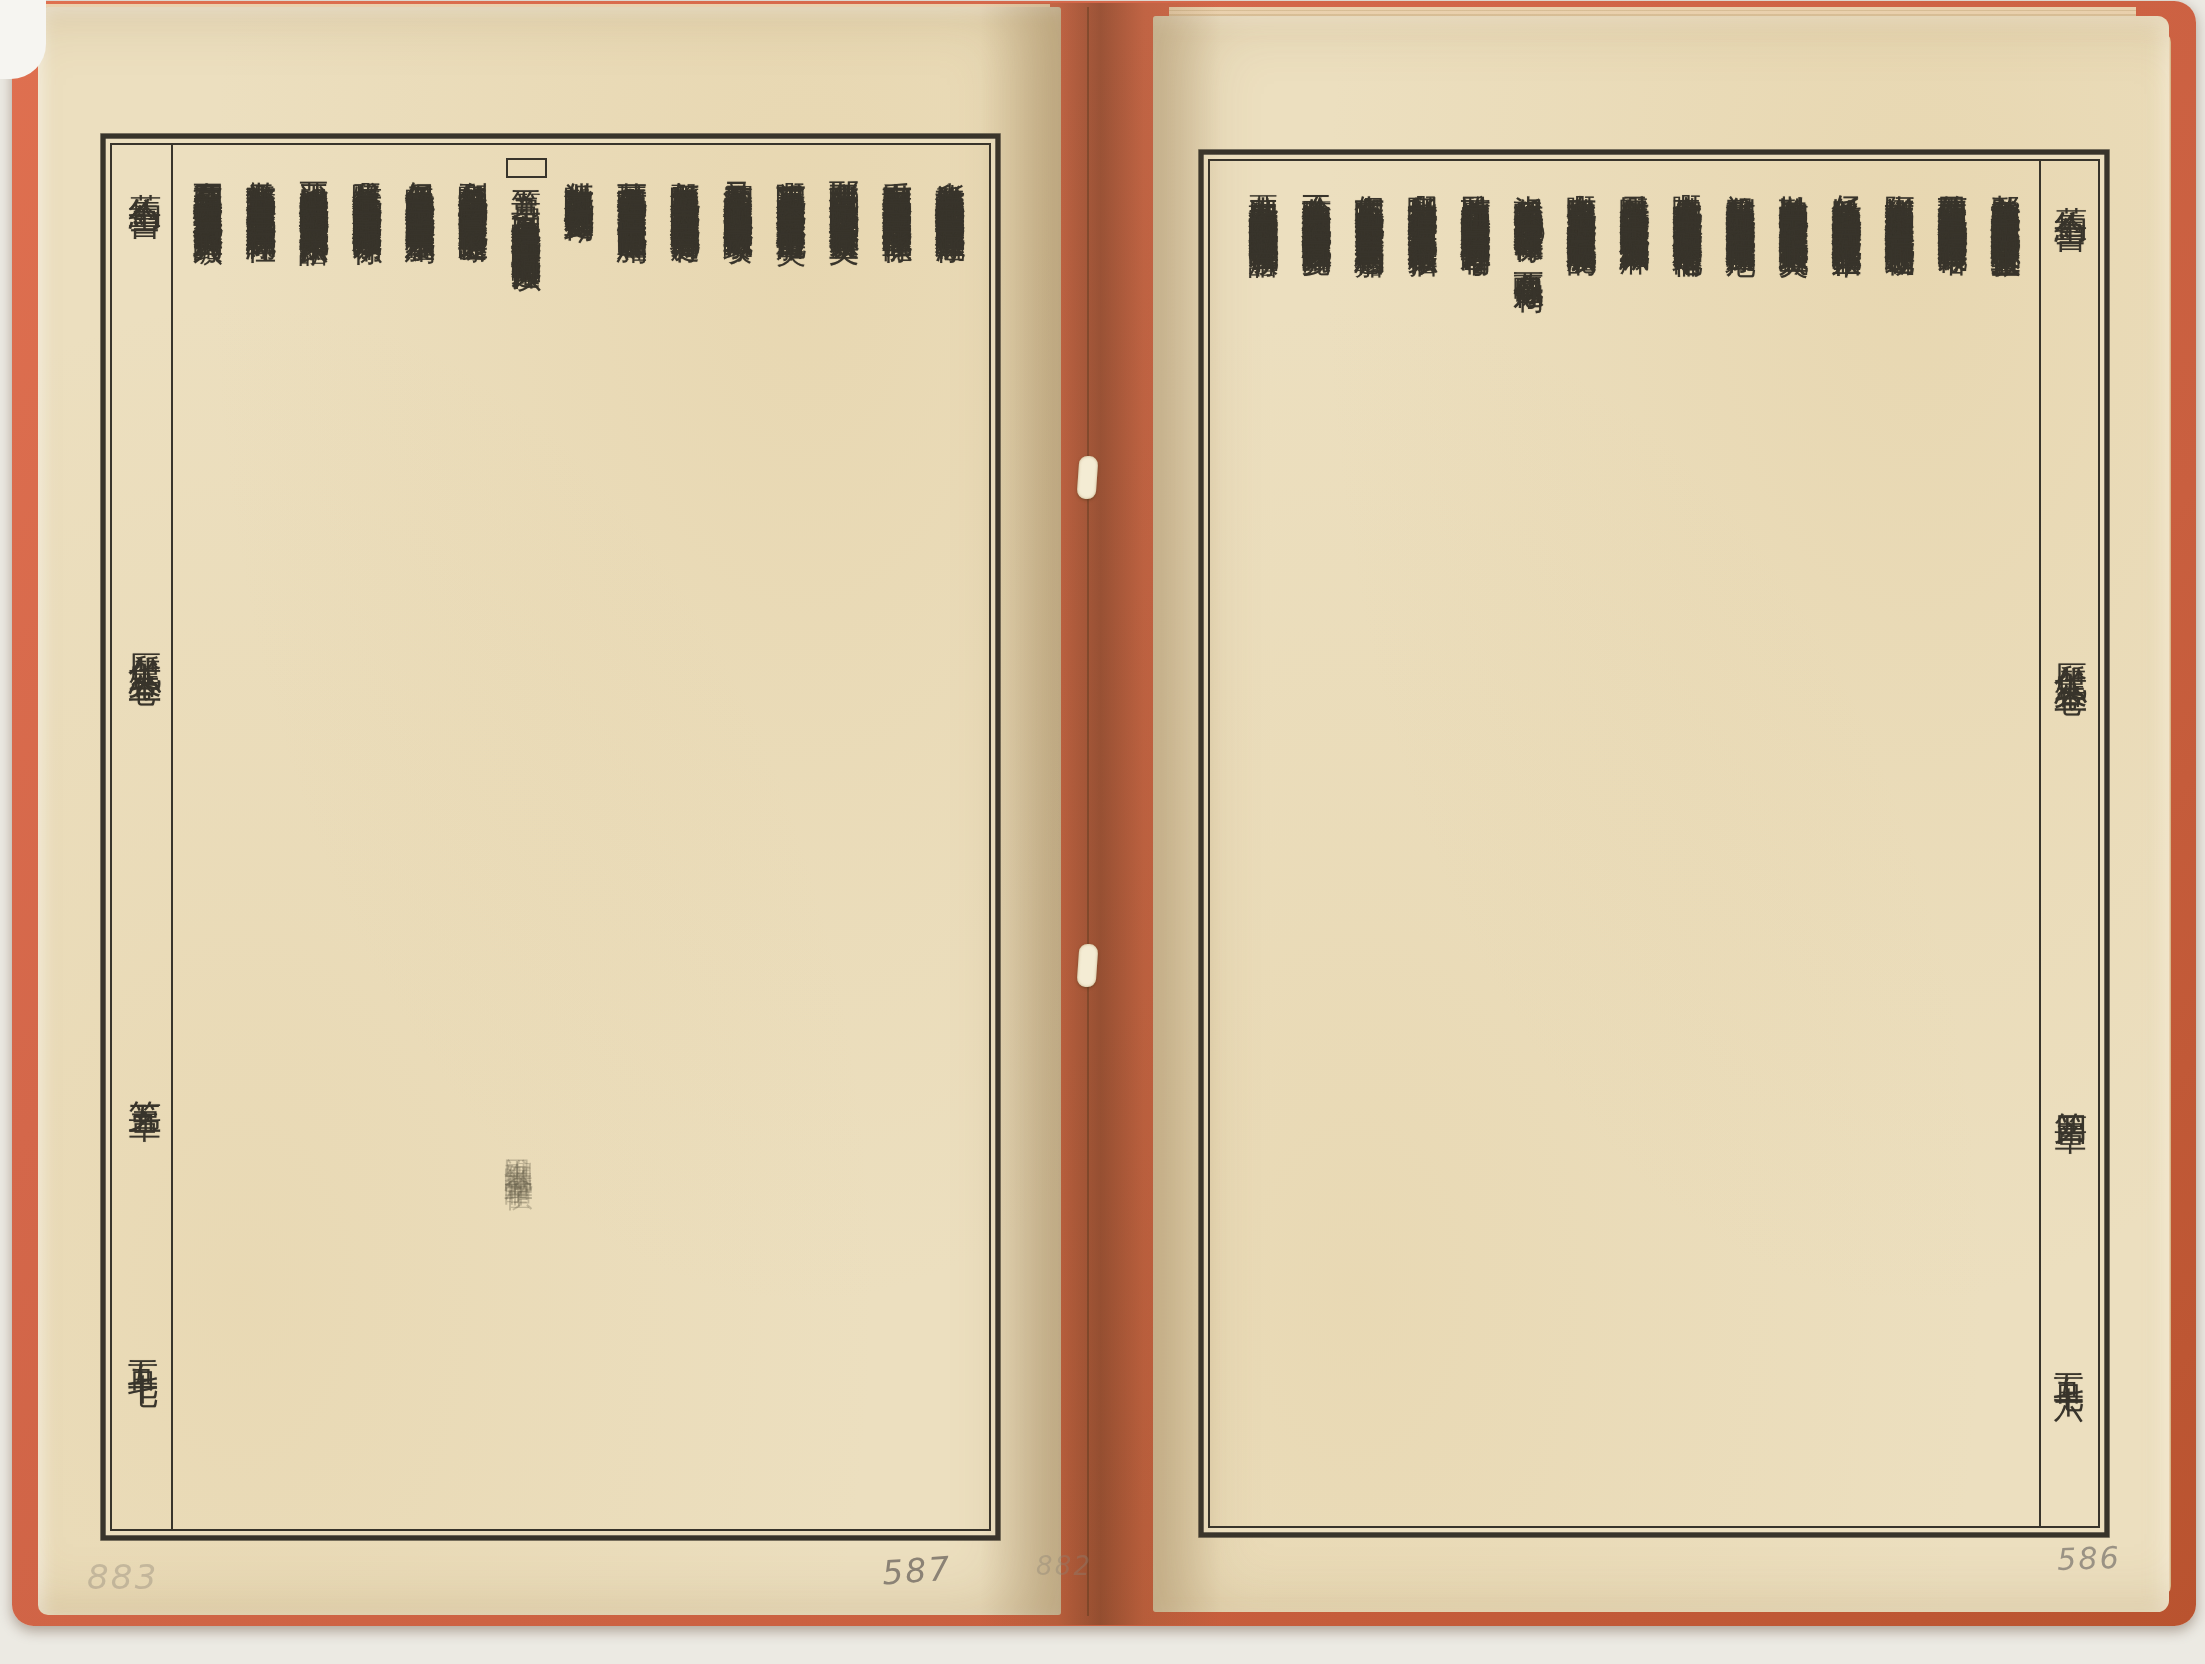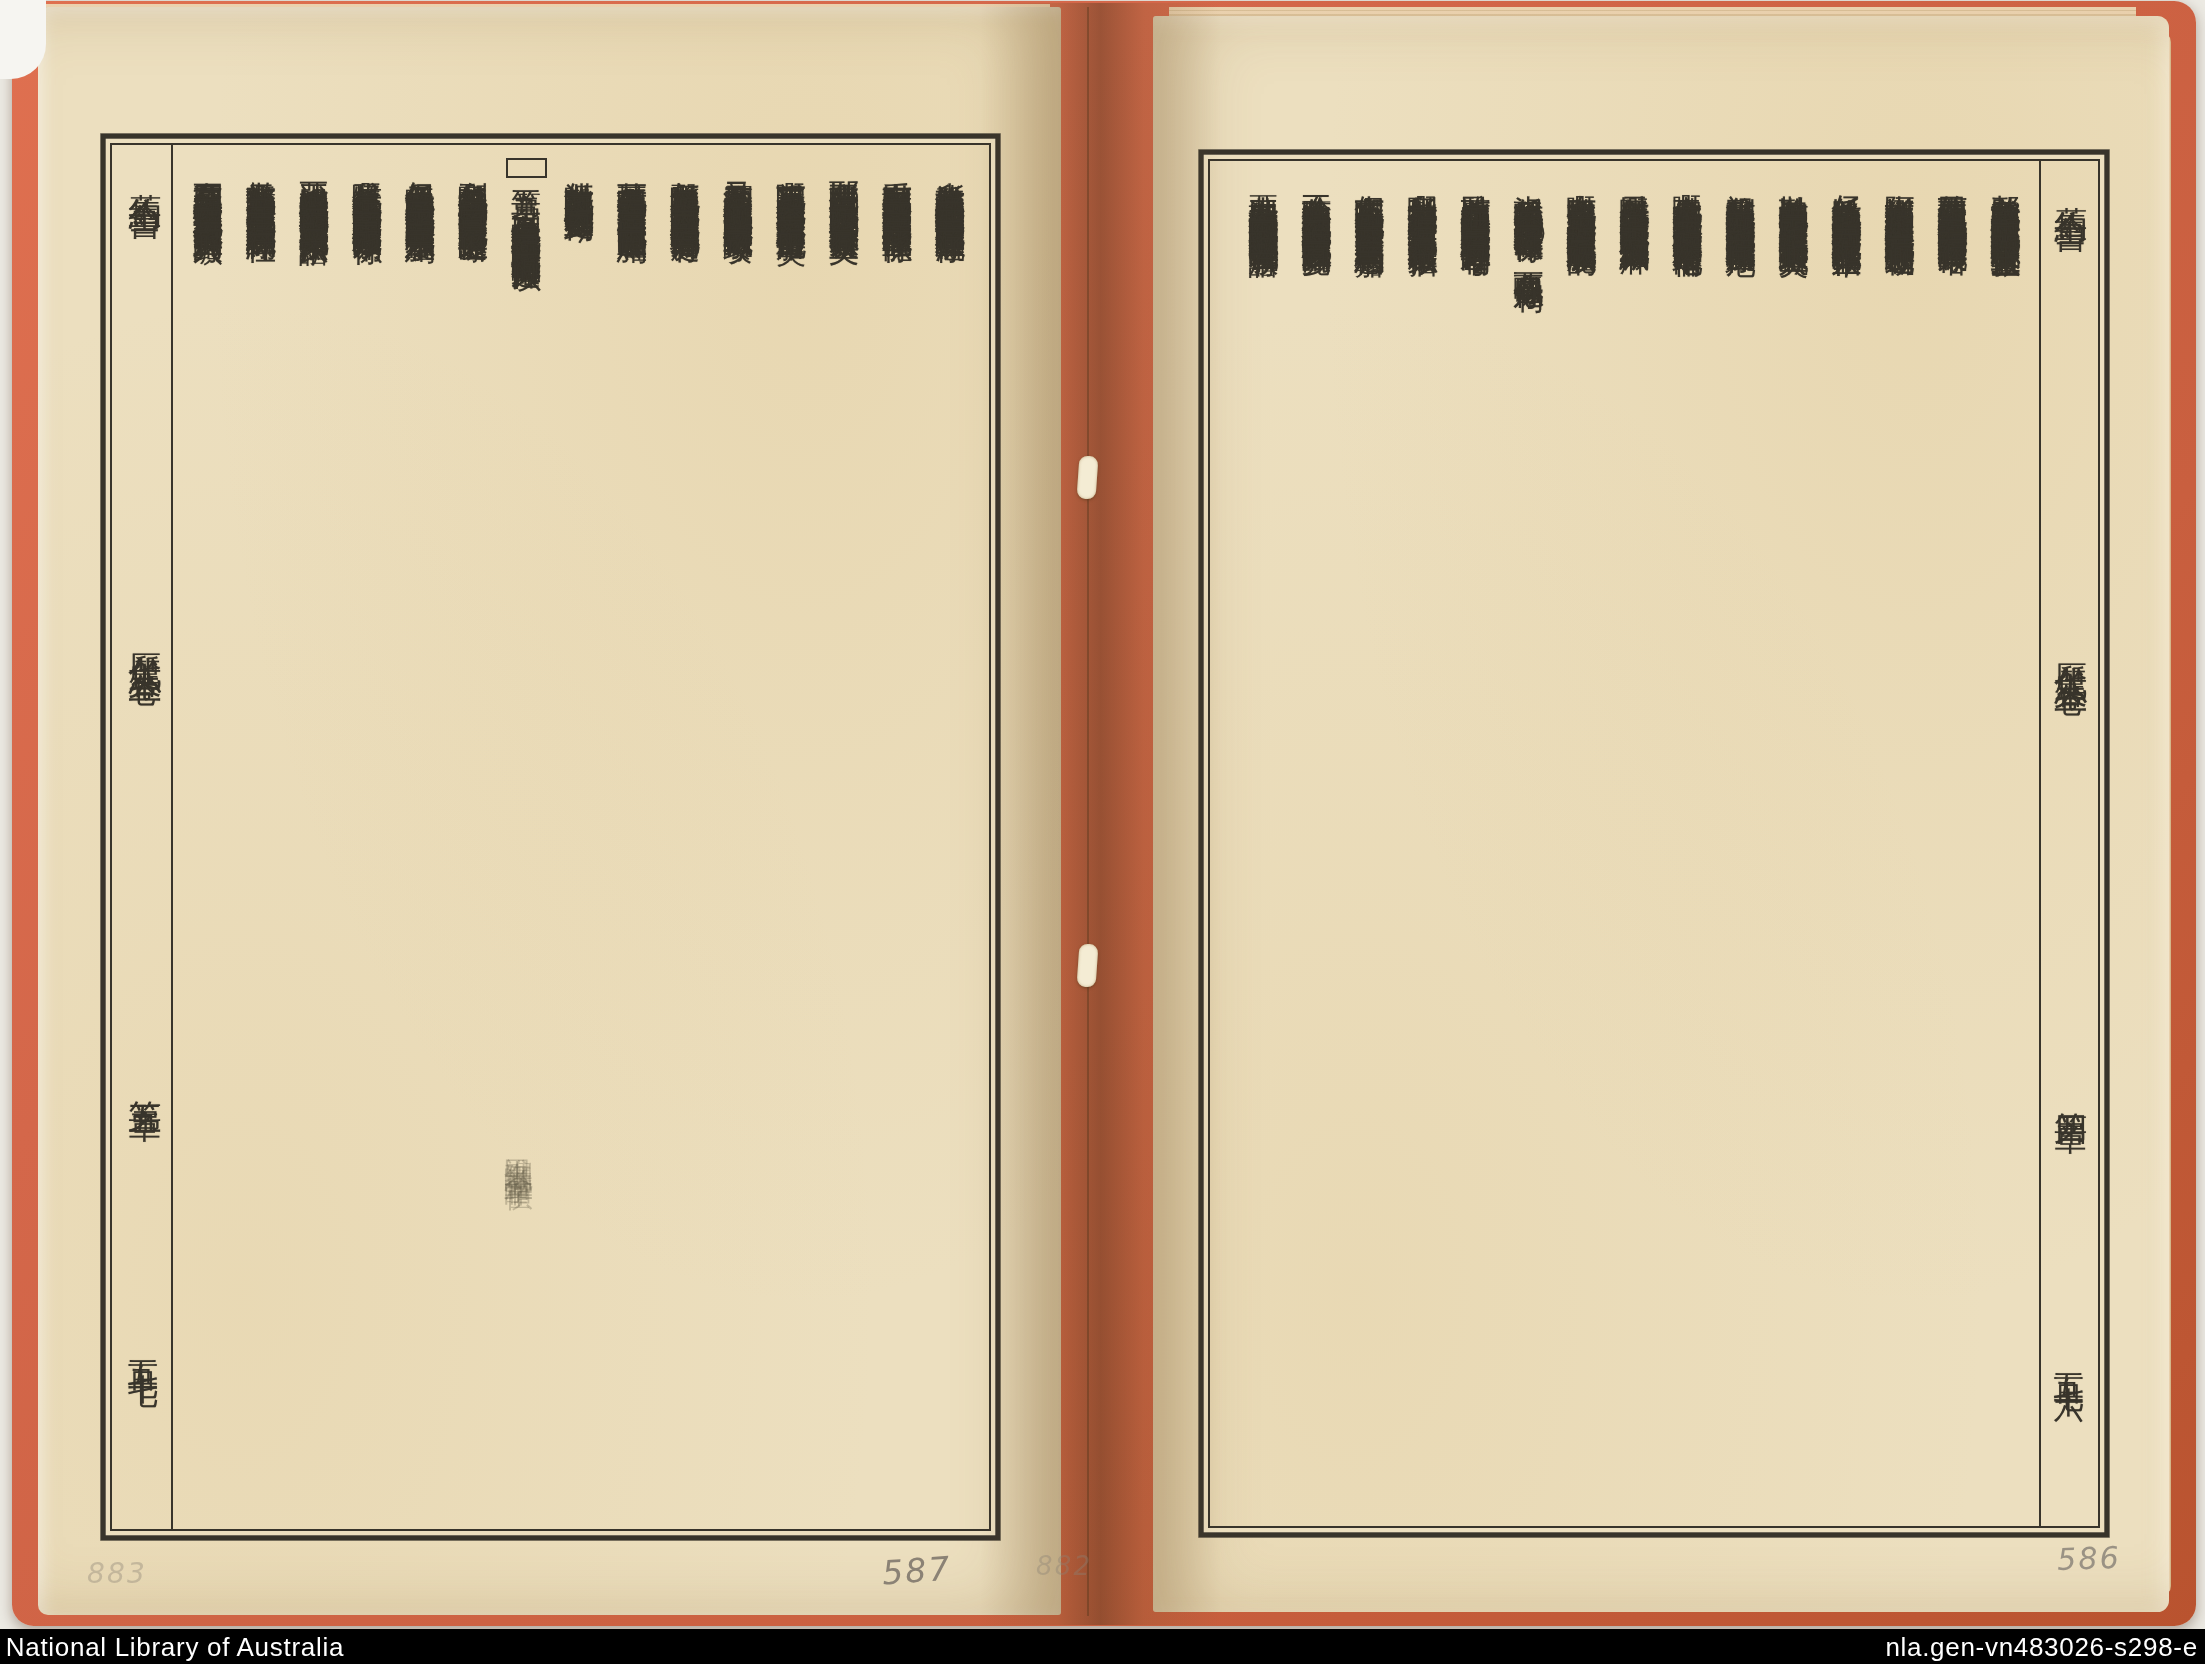--- a/index.html
+++ b/index.html
@@ -131,26 +131,22 @@
         <div class="tcol">惡山共計五個城與及此城所有隔離嘅村鄉至到巴力此係佢哋嘅住所佢哋都有世代嘅族譜有</div>
       </div>
     </div>
   </div>
 
   <div class="gutter"></div>
   <div class="crease"></div>
   <div class="stitch" style="left:1078px;top:456px;"></div>
   <div class="stitch" style="left:1078px;top:944px;"></div>
 
-  <div class="hand stamp" style="left:87px;top:1557px;font-size:28px;">883</div>
+  <div class="hand stamp" style="left:87px;top:1557px;font-size:34px;">883</div>
   <div class="hand" style="left:882px;top:1551px;font-size:33px;transform:rotate(-4deg);">587</div>
   <div class="hand stamp" style="left:1036px;top:1551px;font-size:26px;text-align:right;">882</div>
   <div class="hand" style="left:2057px;top:1541px;font-size:30px;transform:rotate(-2deg);color:#9a9284;">586</div>
 
   <div class="corner"></div>
 
-  <div class="bar">
-    <span class="bar-left">National Library of Australia</span>
-    <span class="bar-right">nla.gen-vn483026-s298-e</span>
-  </div>
 
 </div>
 
 
 </body></html>

